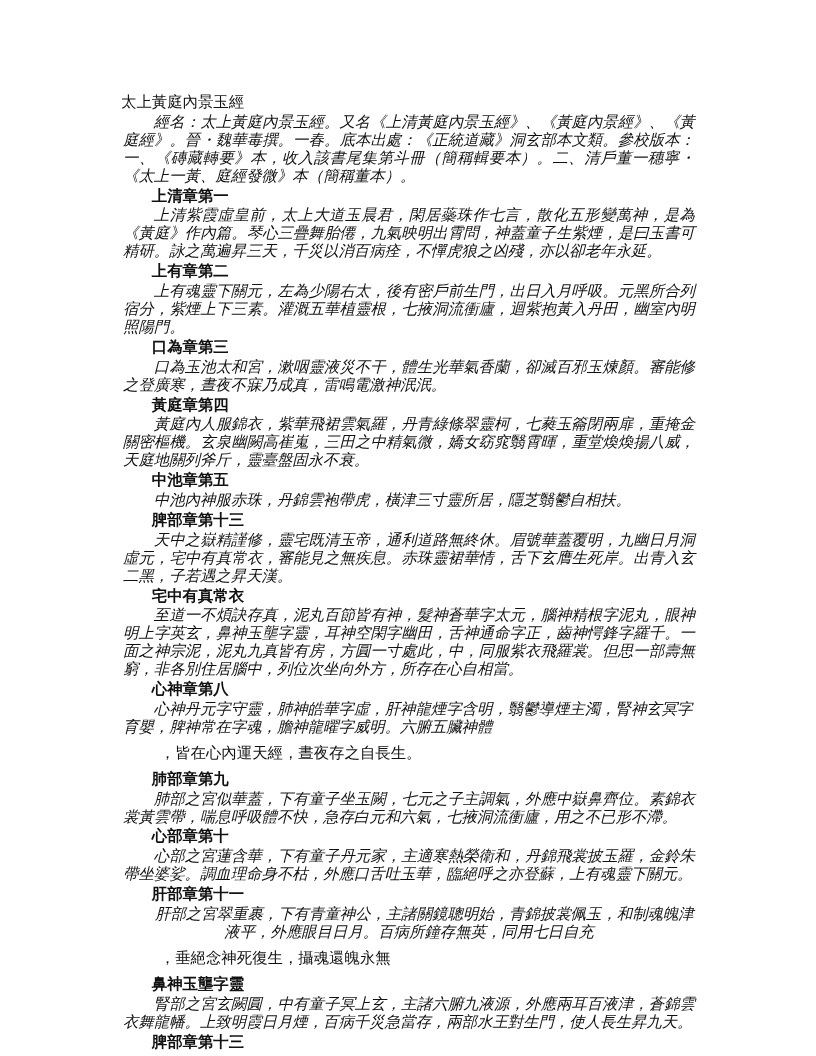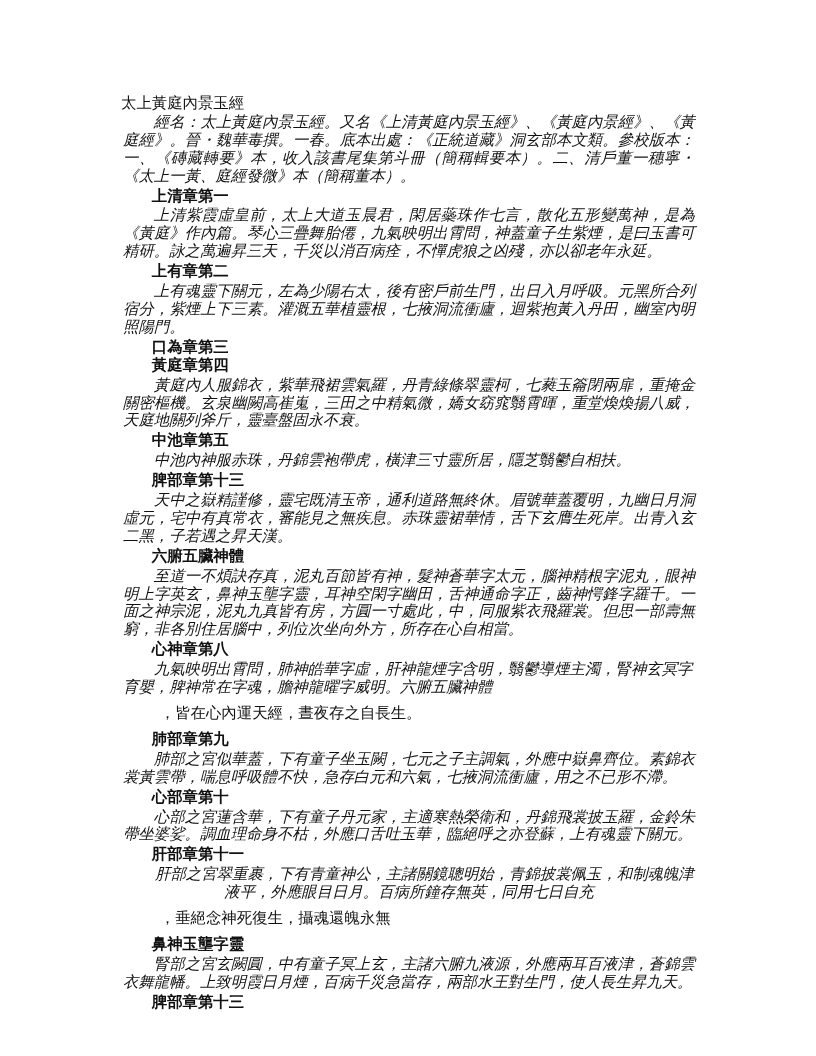--- a/index.html
+++ b/index.html
@@ -9,54 +9,55 @@
     left: 121px;
     top: 94px;
     width: 576px;
     font-family: "DejaVu Serif", "Liberation Serif", serif;
     font-size: 15.4px;
     line-height: 17.9px;
     color: #111111;
     text-align: justify;
     text-justify: inter-character;
   }
-  .title { margin: 0; font-weight: normal; font-size: 15.4px; line-height: 17.9px; font-family: Liberation Serif, serif; }
+  .title { margin: 0; font-weight: normal; font-size: 15.4px; line-height: 17.9px; }
   .para { margin: 2px; text-indent: 2em; font-style: italic; }
   .heading { margin: 0; text-indent: 2em; font-weight: bold; }
   .frag { margin: 8px; text-indent: 2em; }
 </style>
 </head>
 <body>
 
 <div class="page">
   <p class="title">太上黃庭內景玉經</p>
   <p class="para">經名：太上黃庭內景玉經。又名《上清黃庭內景玉經》、《黃庭內景經》、《黃庭經》。晉・魏華毒撰。一春。底本出處：《正統道藏》洞玄部本文類。參校版本：一、《磚藏轉要》本，收入該書尾集第斗冊（簡稱輯要本）。二、清戶董一穗寧・《太上一黃、庭經發微》本（簡稱董本）。</p>
 
   <p class="heading">上清章第一</p>
   <p class="para">上清紫霞虛皇前，太上大道玉晨君，閑居蘂珠作七言，散化五形變萬神，是為《黃庭》作內篇。琴心三疊舞胎僊，九氣映明出霄問，神蓋童子生紫煙，是曰玉書可精研。詠之萬遍昇三天，千災以消百病痊，不憚虎狼之凶殘，亦以卻老年永延。</p>
 
   <p class="heading">上有章第二</p>
   <p class="para">上有魂靈下關元，左為少陽右太，後有密戶前生門，出日入月呼吸。元黑所合列宿分，紫煙上下三素。灌溉五華植靈根，七掖洞流衝廬，迴紫抱黃入丹田，幽室內明照陽門。</p>
 
   <p class="heading">口為章第三</p>
+  <p class="para">口為玉池太和宮，漱咽靈液災不干，體生光華氣香蘭，卻滅百邪玉煉顏。審能修之登廣寒，晝夜不寐乃成真，雷鳴電激神泯泯。</p>
 
   <p class="heading">黃庭章第四</p>
   <p class="para">黃庭內人服錦衣，紫華飛裙雲氣羅，丹青綠條翠靈柯，七蕤玉籥閉兩扉，重掩金關密樞機。玄泉幽闕高崔嵬，三田之中精氣微，嬌女窈窕翳霄暉，重堂煥煥揚八威，天庭地關列斧斤，靈臺盤固永不衰。</p>
 
   <p class="heading">中池章第五</p>
   <p class="para">中池內神服赤珠，丹錦雲袍帶虎，橫津三寸靈所居，隱芝翳鬱自相扶。</p>
 
   <p class="heading">脾部章第十三</p>
   <p class="para">天中之嶽精謹修，靈宅既清玉帝，通利道路無終休。眉號華蓋覆明，九幽日月洞虛元，宅中有真常衣，審能見之無疾息。赤珠靈裙華情，舌下玄膺生死岸。出青入玄二黑，子若遇之昇天漢。</p>
 
-  <p class="heading">六腑五臟神體</p>
+  <p class="heading">宅中有真常衣</p>
   <p class="para">至道一不煩訣存真，泥丸百節皆有神，髮神蒼華字太元，腦神精根字泥丸，眼神明上字英玄，鼻神玉壟字靈，耳神空閑字幽田，舌神通命字正，齒神愕鋒字羅千。一面之神宗泥，泥丸九真皆有房，方圓一寸處此，中，同服紫衣飛羅裳。但思一部壽無窮，非各別住居腦中，列位次坐向外方，所存在心自相當。</p>
 
   <p class="heading">心神章第八</p>
-  <p class="para" style="text-align:left">九氣映明出霄問，肺神皓華字虛，肝神龍煙字含明，翳鬱導煙主濁，腎神玄冥字育嬰，脾神常在字魂，膽神龍曜字威明。六腑五臟神體</p>
+  <p class="para" style="text-align:left">心神丹元字守靈，肺神皓華字虛，肝神龍煙字含明，翳鬱導煙主濁，腎神玄冥字育嬰，脾神常在字魂，膽神龍曜字威明。六腑五臟神體</p>
   <p class="frag">，皆在心內運天經，晝夜存之自長生。</p>
 
   <p class="heading">肺部章第九</p>
   <p class="para">肺部之宮似華蓋，下有童子坐玉闕，七元之子主調氣，外應中嶽鼻齊位。素錦衣裳黃雲帶，喘息呼吸體不快，急存白元和六氣，七掖洞流衝廬，用之不已形不滯。</p>
 
   <p class="heading">心部章第十</p>
   <p class="para">心部之宮蓮含華，下有童子丹元家，主適寒熱榮衛和，丹錦飛裳披玉羅，金鈴朱帶坐婆娑。調血理命身不枯，外應口舌吐玉華，臨絕呼之亦登蘇，上有魂靈下關元。</p>
 
   <p class="heading">肝部章第十一</p>
   <p class="para" style="text-align:center">肝部之宮翠重裹，下有青童神公，主諸關鏡聰明始，青錦披裳佩玉，和制魂魄津液平，外應眼目日月。百病所鐘存無英，同用七日自充</p>

